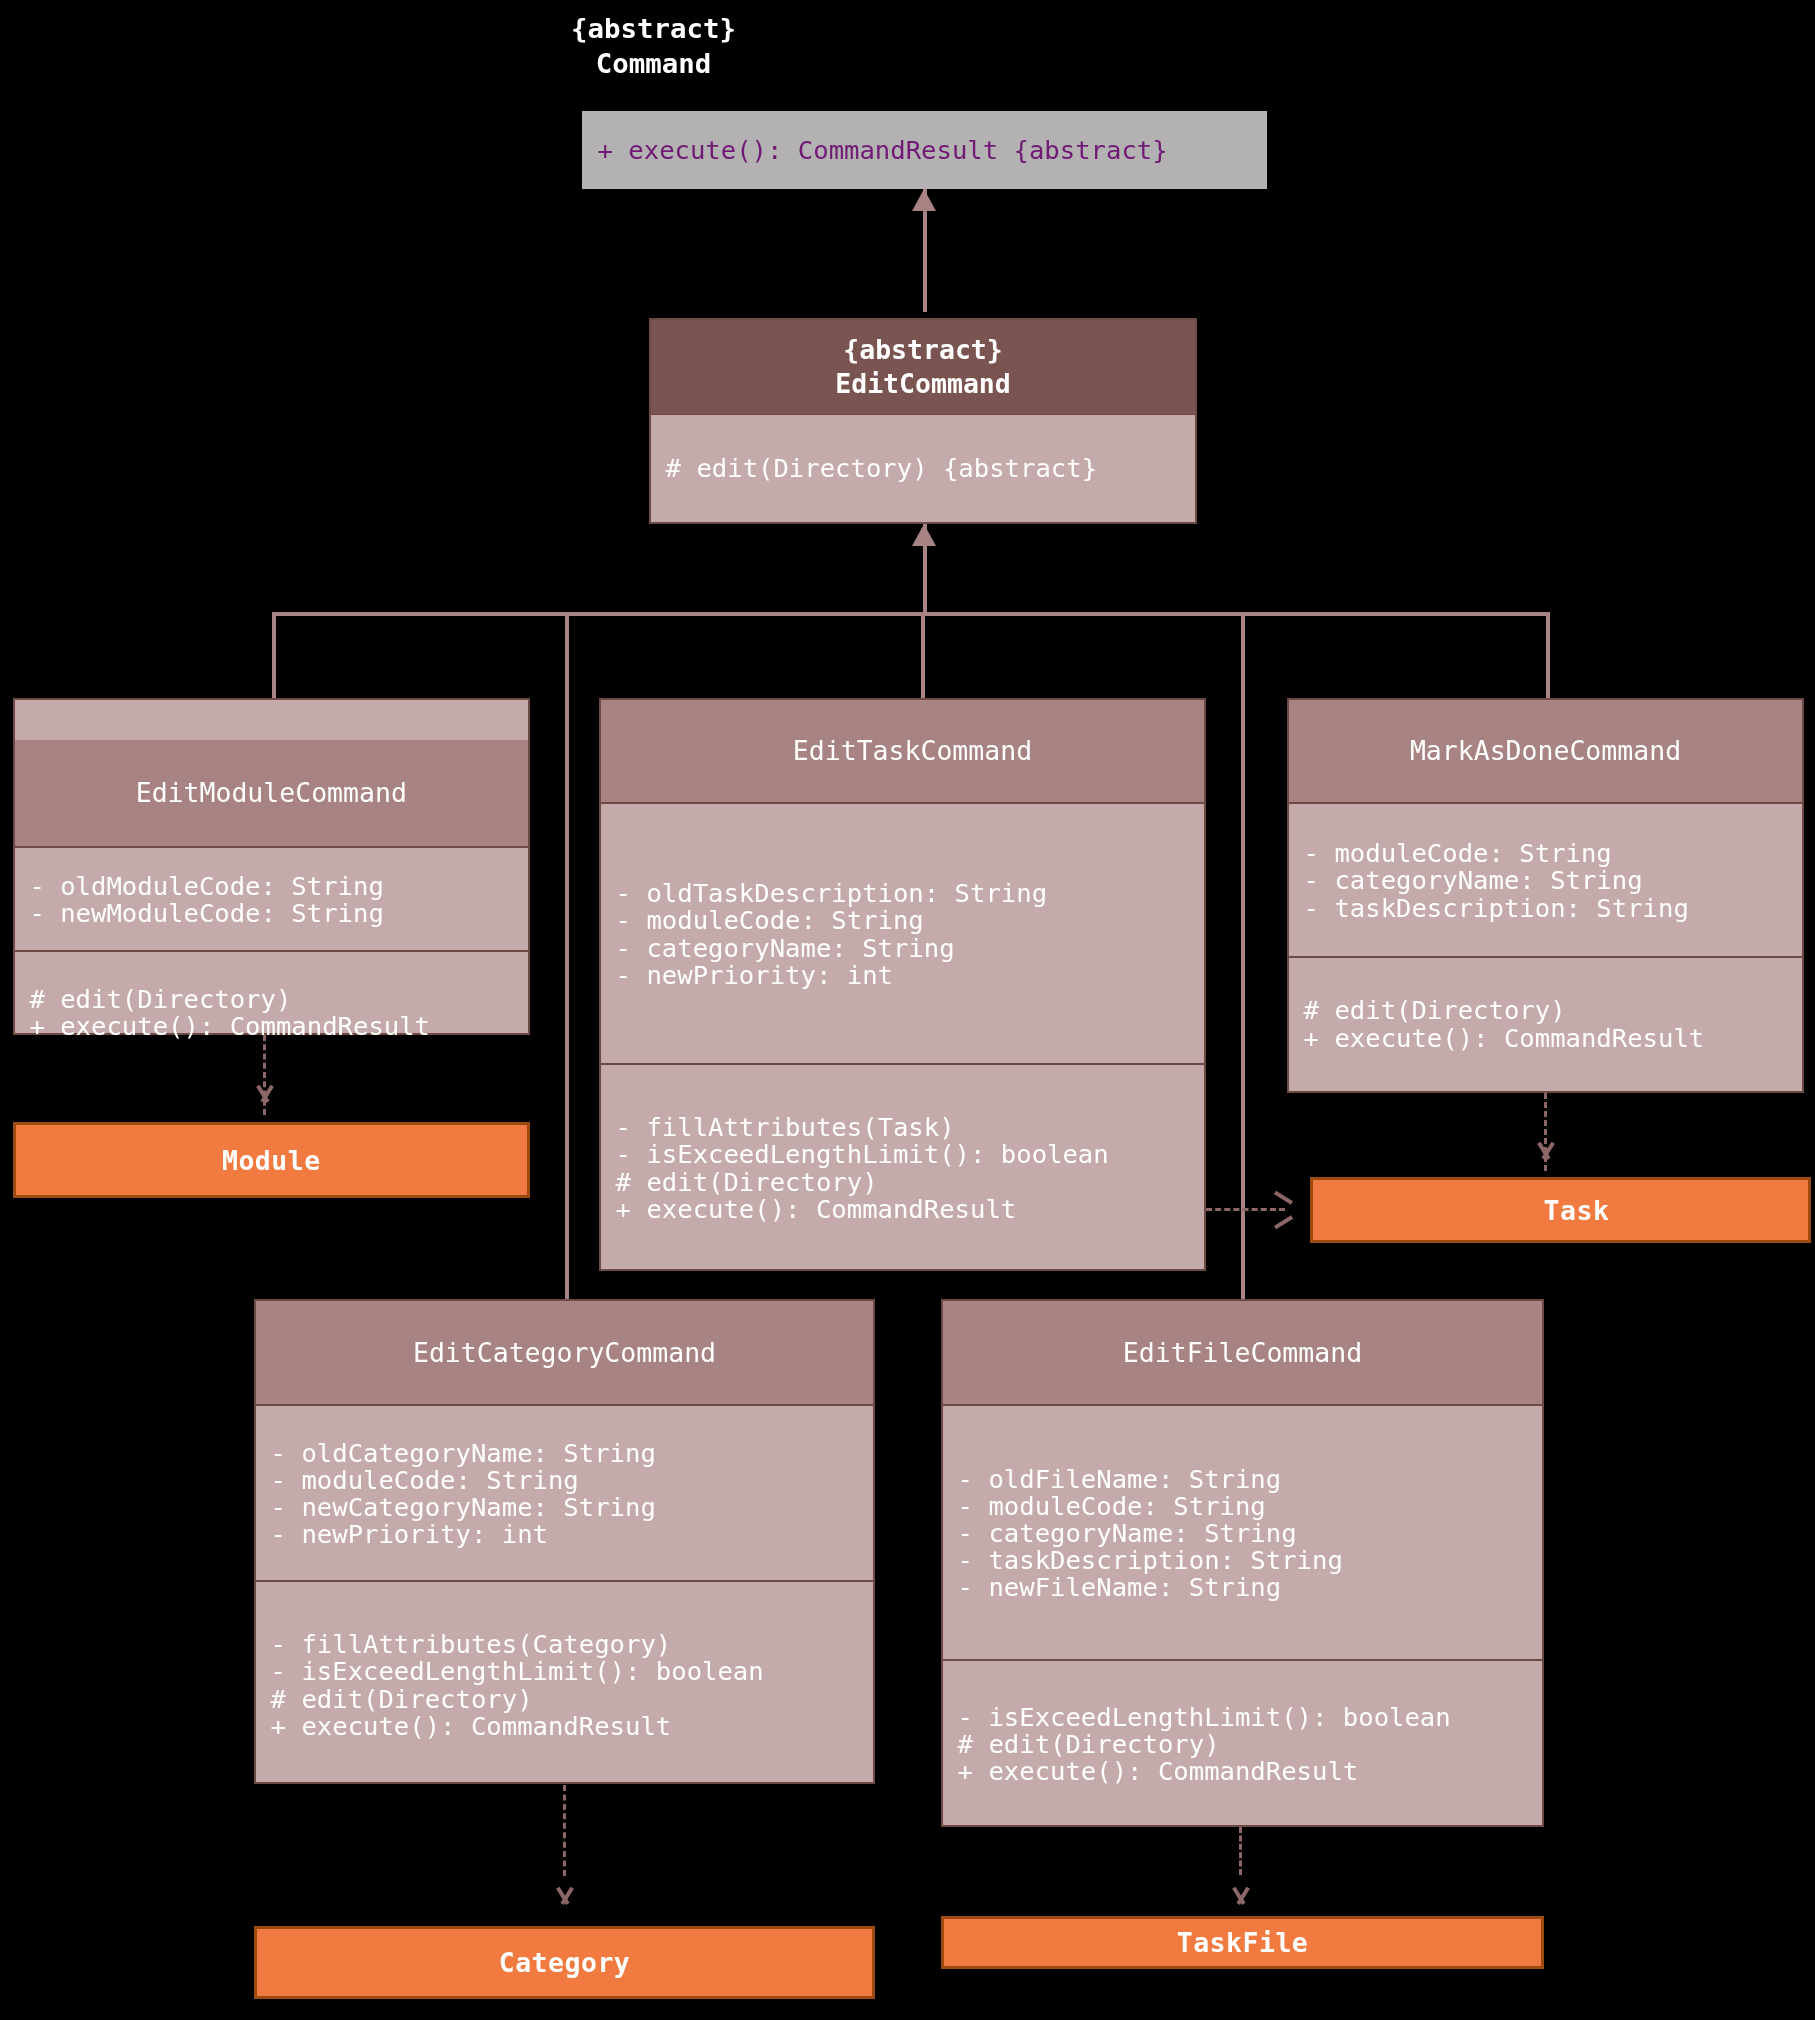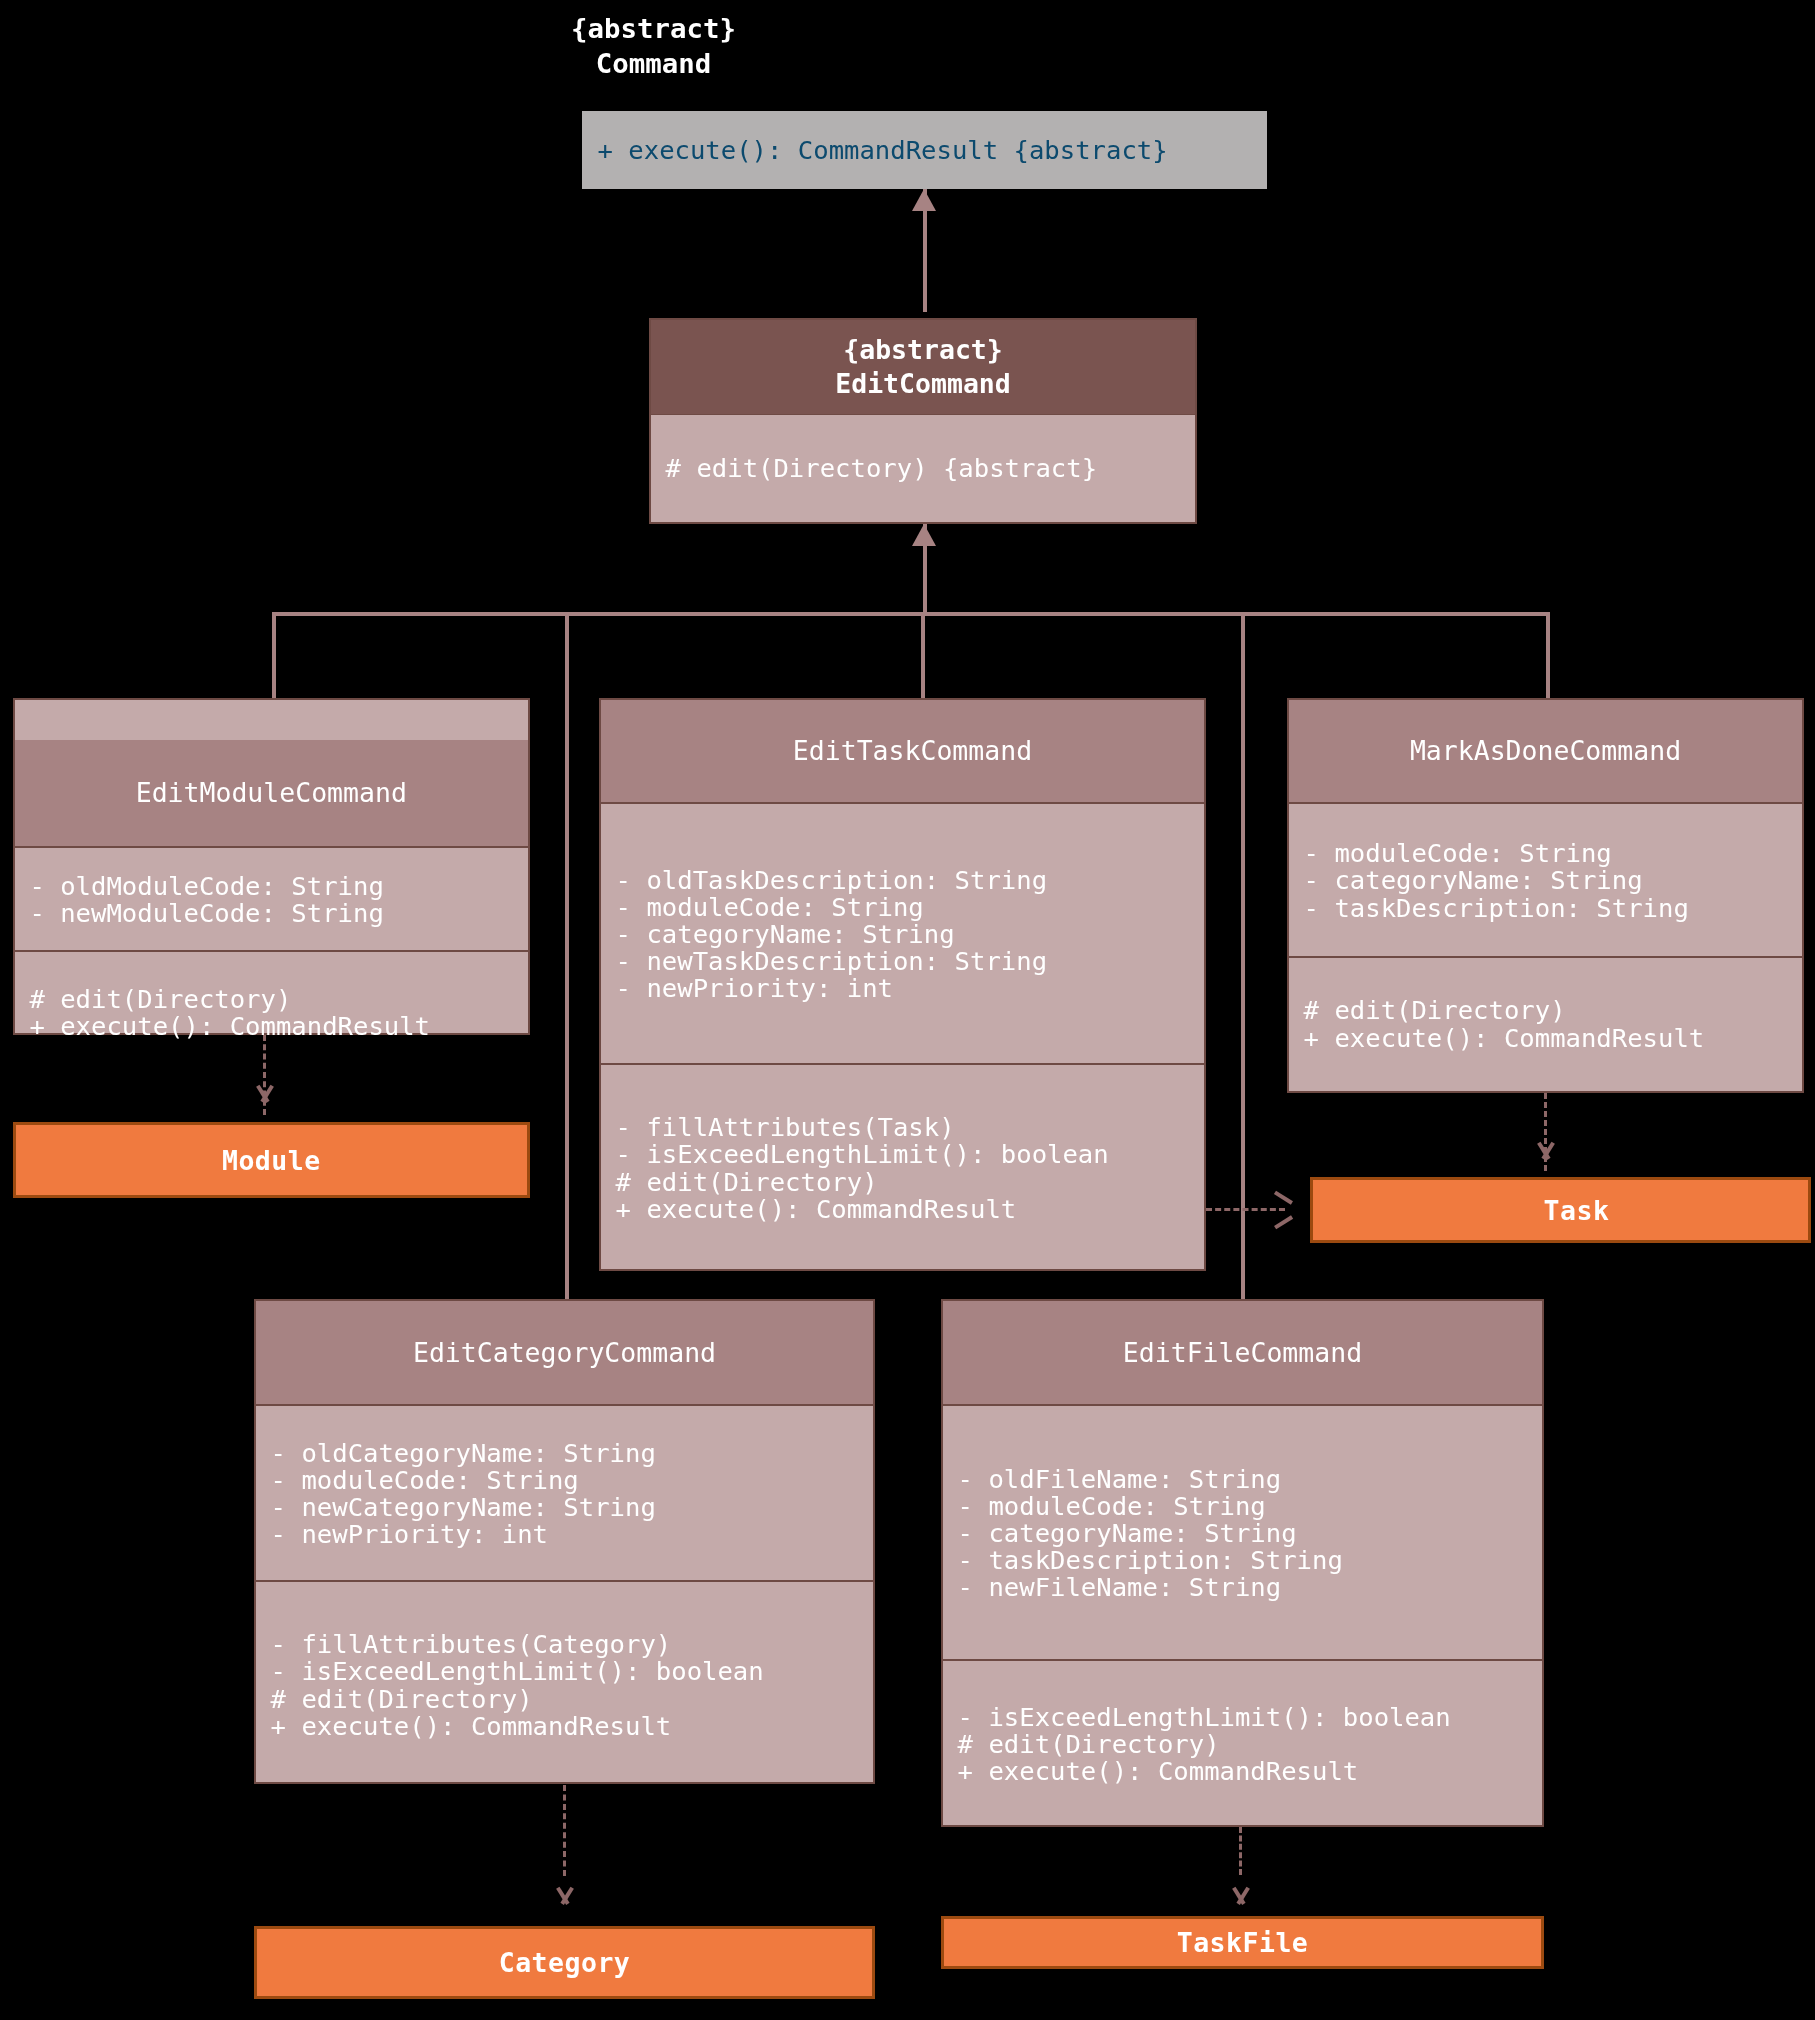--- a/index.html
+++ b/index.html
@@ -61,21 +61,21 @@
     text-align: center;
     font-size: 27.4px;
     line-height: 1.28;
     font-weight: bold;
   }
   .box-command {
     position: absolute;
     box-sizing: border-box;
     background: #b3b1b1;
     border: none;
-    color: #0c4a6e;
+    color: #701a75;
     font-size: 25.6px;
     display: flex;
     align-items: center;
     padding-left: 15.5px;
   }
 
   
   .editcommand-title {
     background: #7a5450;
     font-weight: bold;
@@ -215,21 +215,20 @@
   </div>
 
   <div class="uml-box" style="left:599px; top:698px; width:607px; height:573px;">
     <div class="uml-title" style="height:104px;padding-left:20px;">
       <span>EditTaskCommand</span>
     </div>
     <div class="uml-compartment" style="height:259px;">
       <span class="uml-line">- oldTaskDescription: String</span>
       <span class="uml-line">- moduleCode: String</span>
       <span class="uml-line">- categoryName: String</span>
-      <span class="uml-line">- newTaskDescription: String</span>
       <span class="uml-line">- newPriority: int</span>
     </div>
     <div class="uml-compartment" style="height:207px;">
       <span class="uml-line">- fillAttributes(Task)</span>
       <span class="uml-line">- isExceedLengthLimit(): boolean</span>
       <span class="uml-line"># edit(Directory)</span>
       <span class="uml-line">+ execute(): CommandResult</span>
     </div>
   </div>
 

